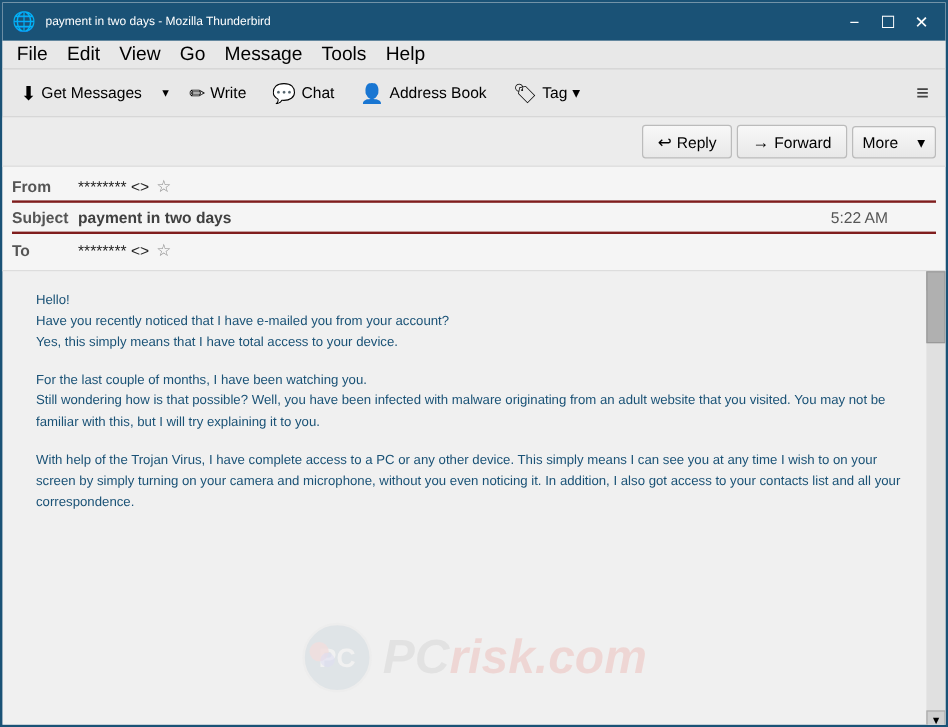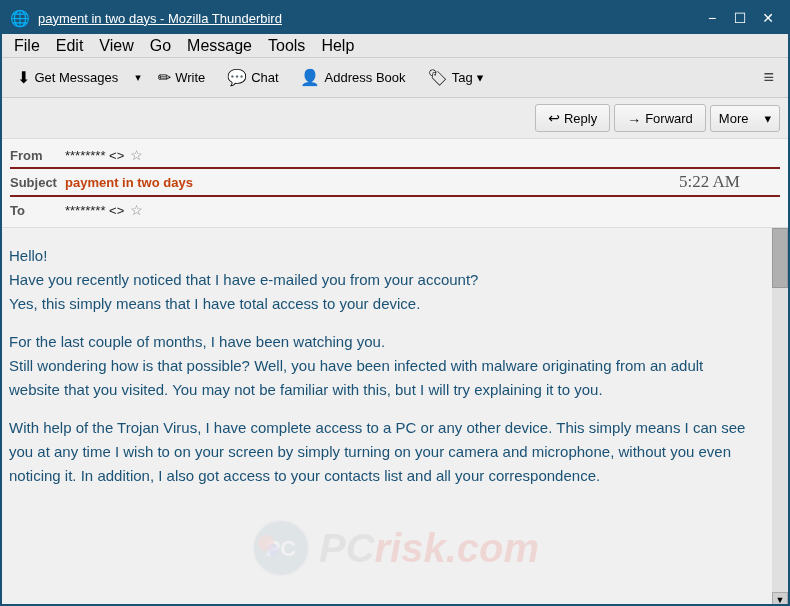--- a/index.html
+++ b/index.html
@@ -22,23 +22,22 @@
       align-items: center;
       padding: 0 8px;
       justify-content: space-between;
     }
     .title-bar-left {
       display: flex;
       align-items: center;
       gap: 8px;
     }
     .title-bar-title {
-      font-size: 13px;
+      font-size: 10px;
       color: white;
-      text-decoration: underline;
     }
     .title-bar-controls {
       display: flex;
       gap: 4px;
     }
     .title-btn {
       background: none;
       border: none;
       color: white;
       font-size: 14px;
@@ -177,42 +176,41 @@
     }
     .field-value {
       font-size: 13px;
       color: #222;
       display: flex;
       align-items: center;
       gap: 6px;
     }
     .field-value.subject {
       font-weight: bold;
-      color: #c2410c;
+      color: #404040;
     }
     .star-icon {
       color: #888;
       font-size: 14px;
       cursor: pointer;
     }
     .time-value {
       margin-left: auto;
       color: #555;
-      font-size: 17px;
+      font-size: 13px;
       padding-right: 40px;
-      font-family: Liberation Serif, serif;
     }
     .subject-row {
       display: flex;
       align-items: center;
     }
     .email-body {
-      padding: 16px 7px;
+      padding: 16px 28px;
       color: #1a5276;
-      font-size: 15px;
+      font-size: 11px;
       line-height: 1.6;
     }
     .email-body p {
       margin-bottom: 14px;
     }
 
     
     .scroll-area {
       position: relative;
       overflow: hidden;

